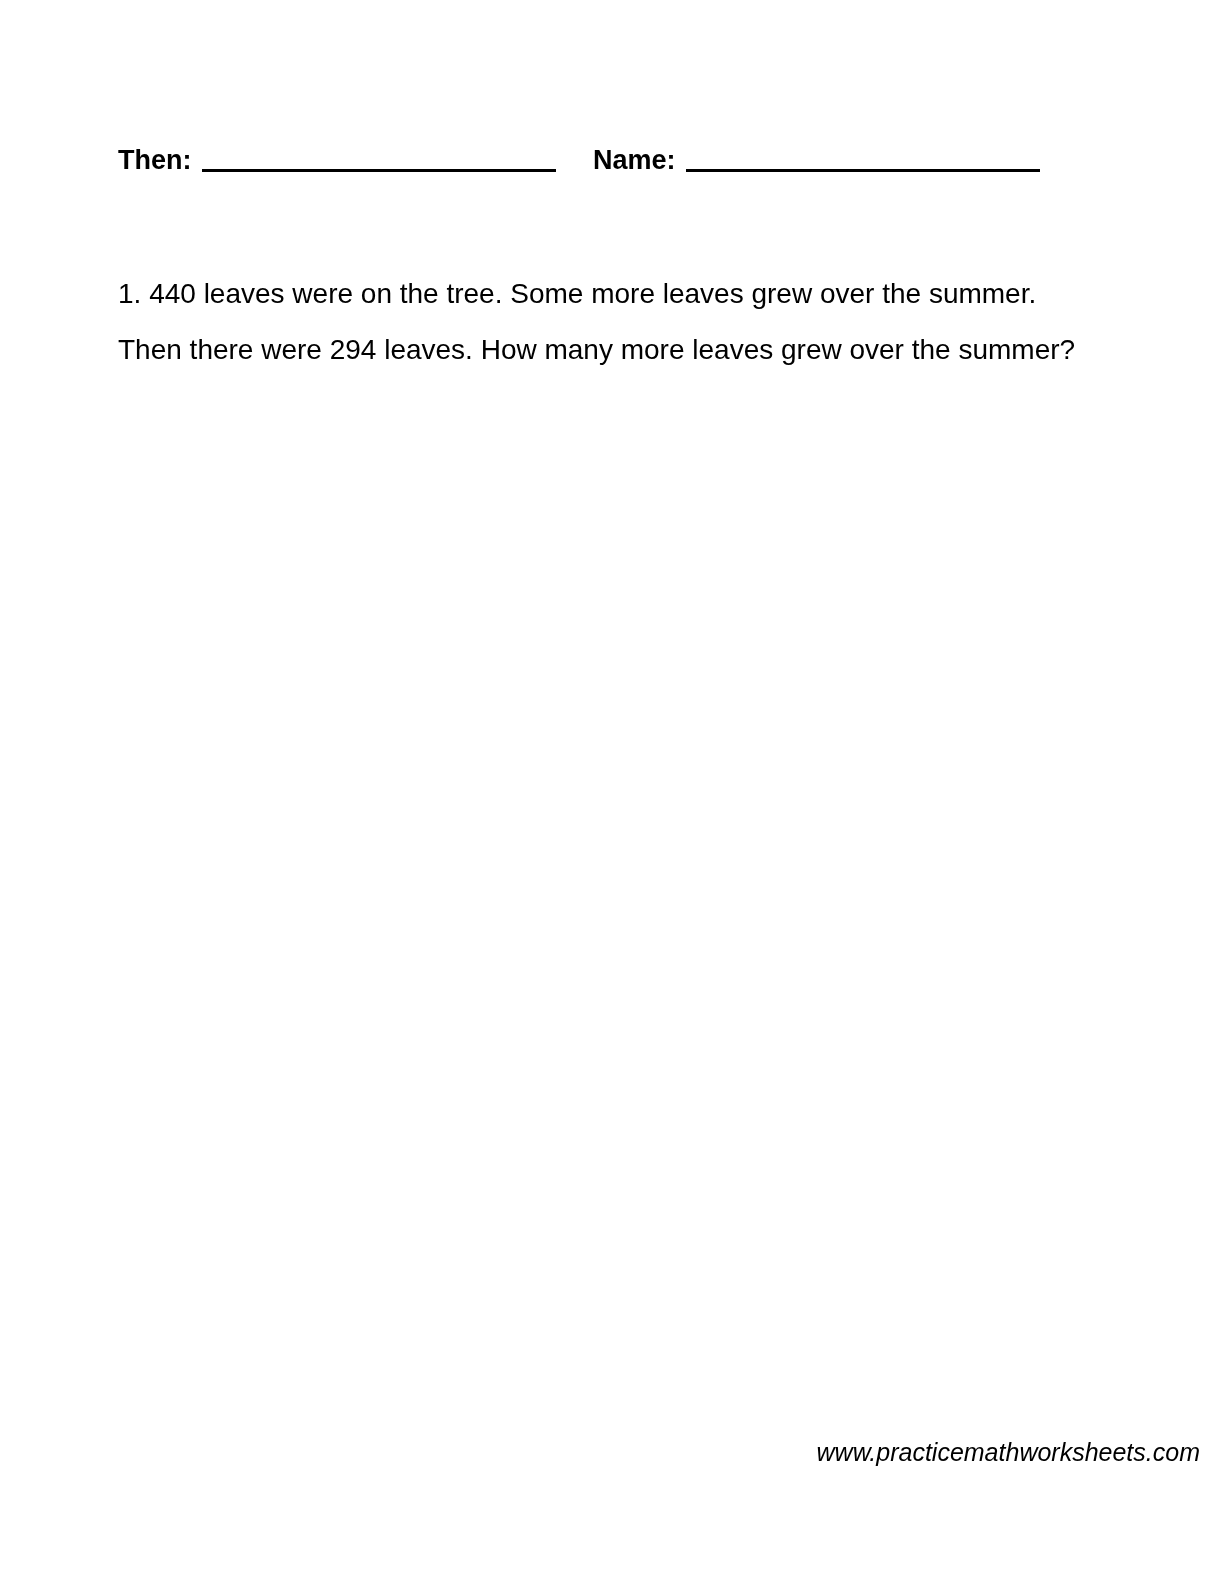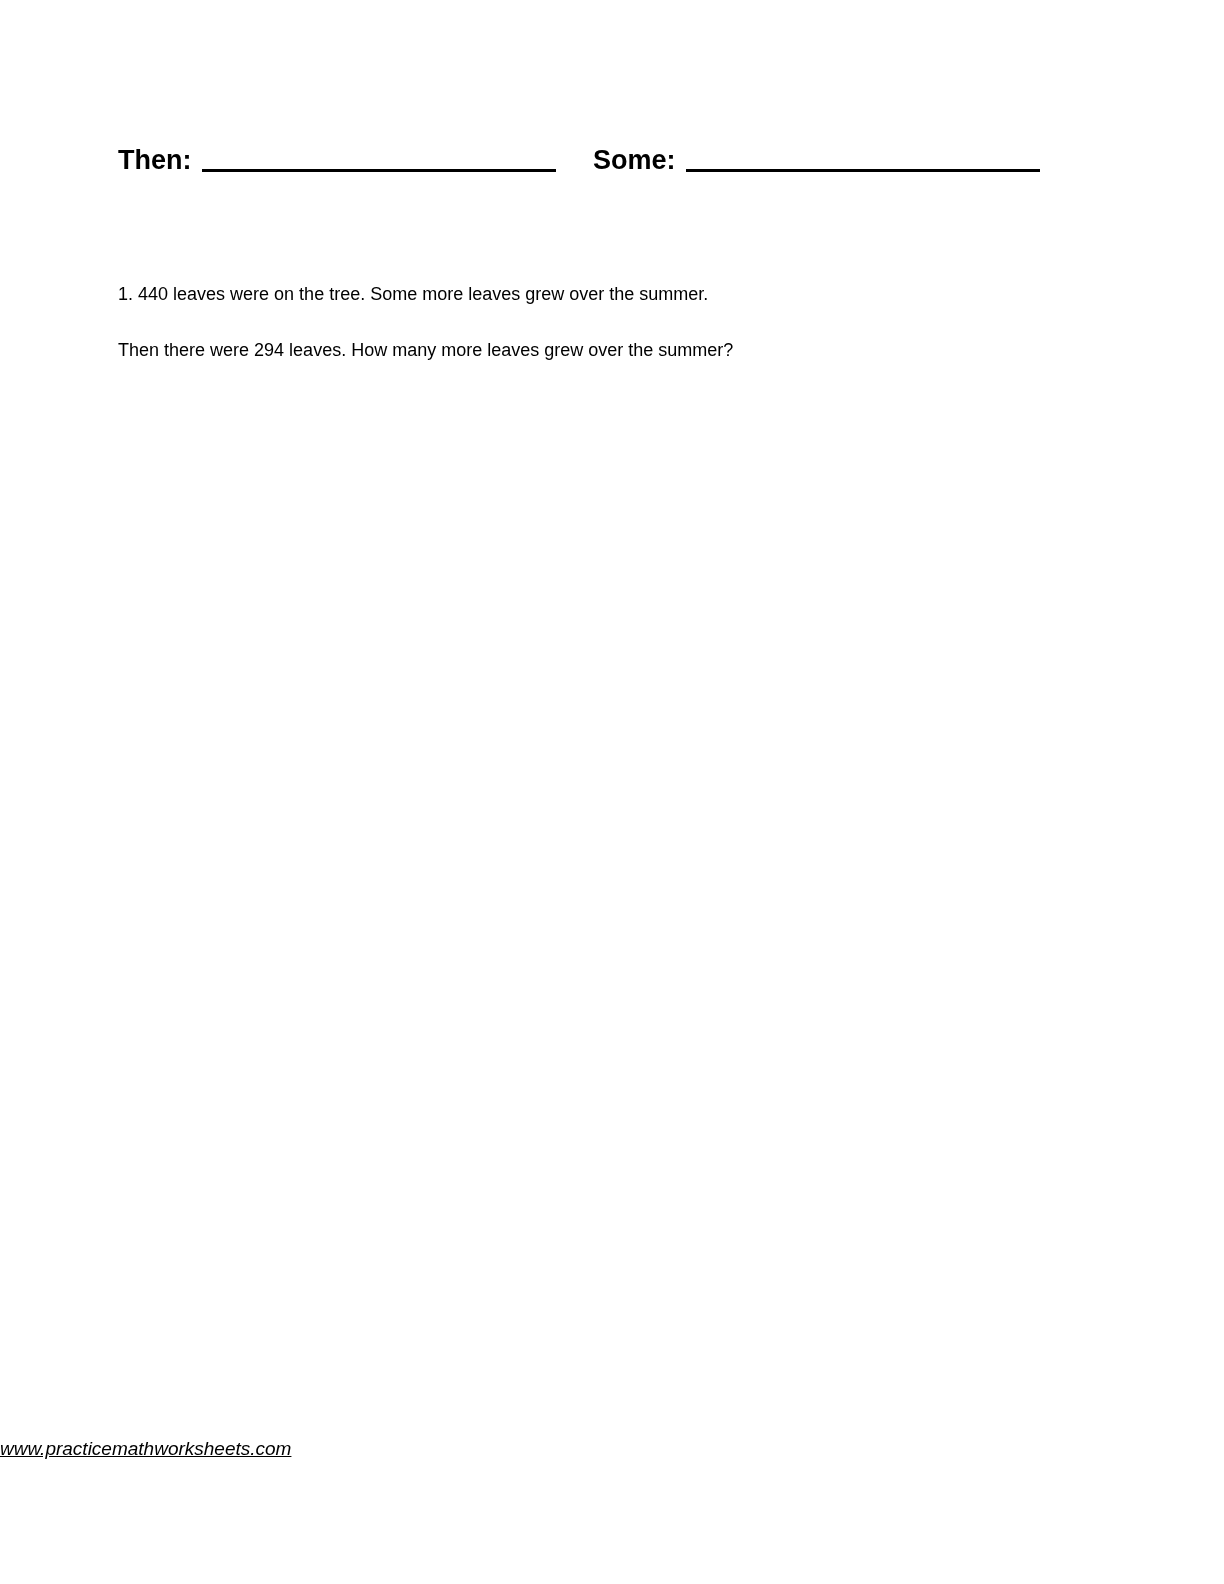--- a/index.html
+++ b/index.html
@@ -39,50 +39,49 @@
       position: relative;
       top: 3px;
     }
     .blank-name { width: 354px; }
     .blank-date { width: 354px; }
 
     .problem {
       position: absolute;
       left: 118px;
       width: 980px;
-      font-size: 18px;
+      font-size: 28px;
       line-height: 56px;
       white-space: nowrap;
     }
     .problem .line {
       display: block;
     }
     .p1 { top: 266px; }
     .p2 { top: 799px; }
 
     .footer {
       position: absolute;
       left: 0;
       width: 1200px;
       top: 1438px;
-      text-align: left;
-      font-size: 19px;
+      text-align: right;
+      font-size: 25px;
       font-style: italic;
-      text-decoration: underline;
     }
   </style>
 </head>
 <body>
 
 <div class="header-row">
   <span class="header-field name">
     <span>Then:</span><span class="blank-line blank-name"></span>
   </span>
   <span class="header-field date">
-    <span>Some:</span><span class="blank-line blank-date"></span>
+    <span>Name:</span><span class="blank-line blank-date"></span>
   </span>
 </div>
 
 <div class="problem p1">
   <span class="line">1. 440 leaves were on the tree. Some more leaves grew over the summer.</span>
   <span class="line">Then there were 294 leaves. How many more leaves grew over the summer?</span>
 </div>
 
 <div class="problem p2">
 </div>

